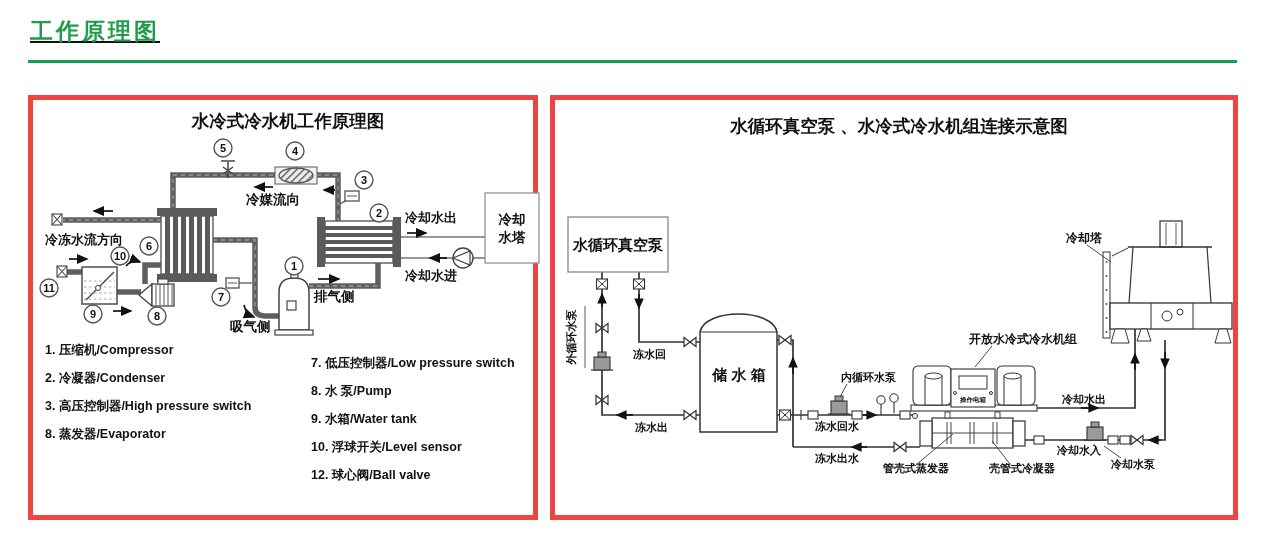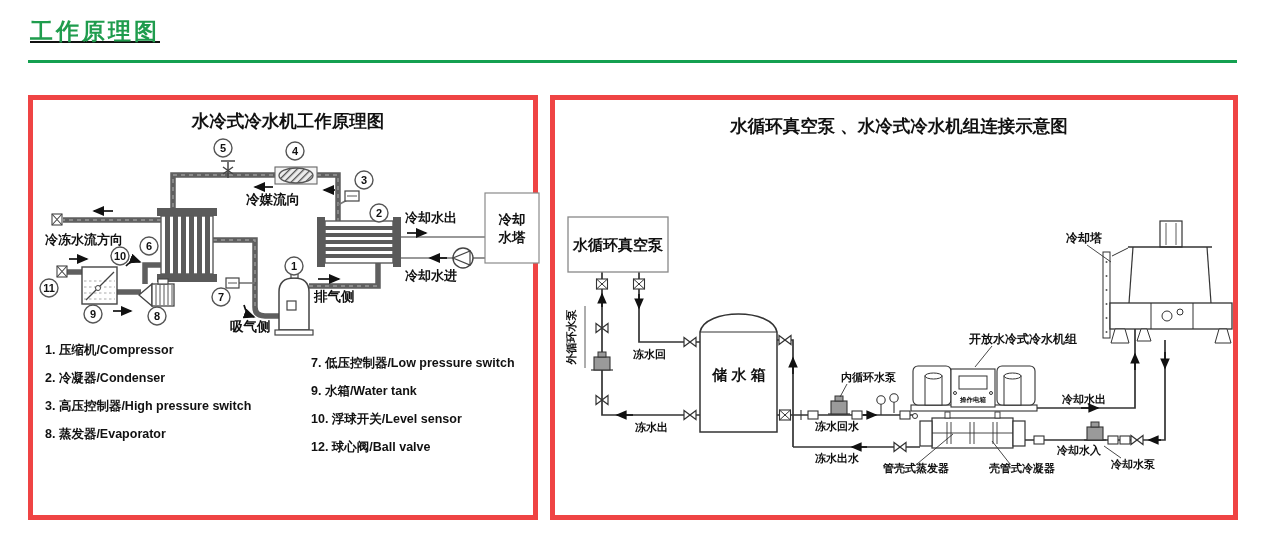--- a/index.html
+++ b/index.html
@@ -225,20 +225,21 @@
   </svg>
 
   <div class="legend legend-col1">
     <div>1. 压缩机/Compressor</div>
     <div>2. 冷凝器/Condenser</div>
     <div>3. 高压控制器/High pressure switch</div>
     <div>8. 蒸发器/Evaporator</div>
   </div>
   <div class="legend legend-col2">
     <div>7. 低压控制器/Low pressure switch</div>
+    <div>8. 水 泵/Pump</div>
     <div>9. 水箱/Water tank</div>
     <div>10. 浮球开关/Level sensor</div>
     <div>12. 球心阀/Ball valve</div>
   </div>
 </div>
 
 <div class="panel panel-right">
   <svg width="686" height="423" viewBox="0 0 686 423">
     <defs>
       <marker id="arrR" markerWidth="8" markerHeight="7" refX="6" refY="3" orient="auto">

